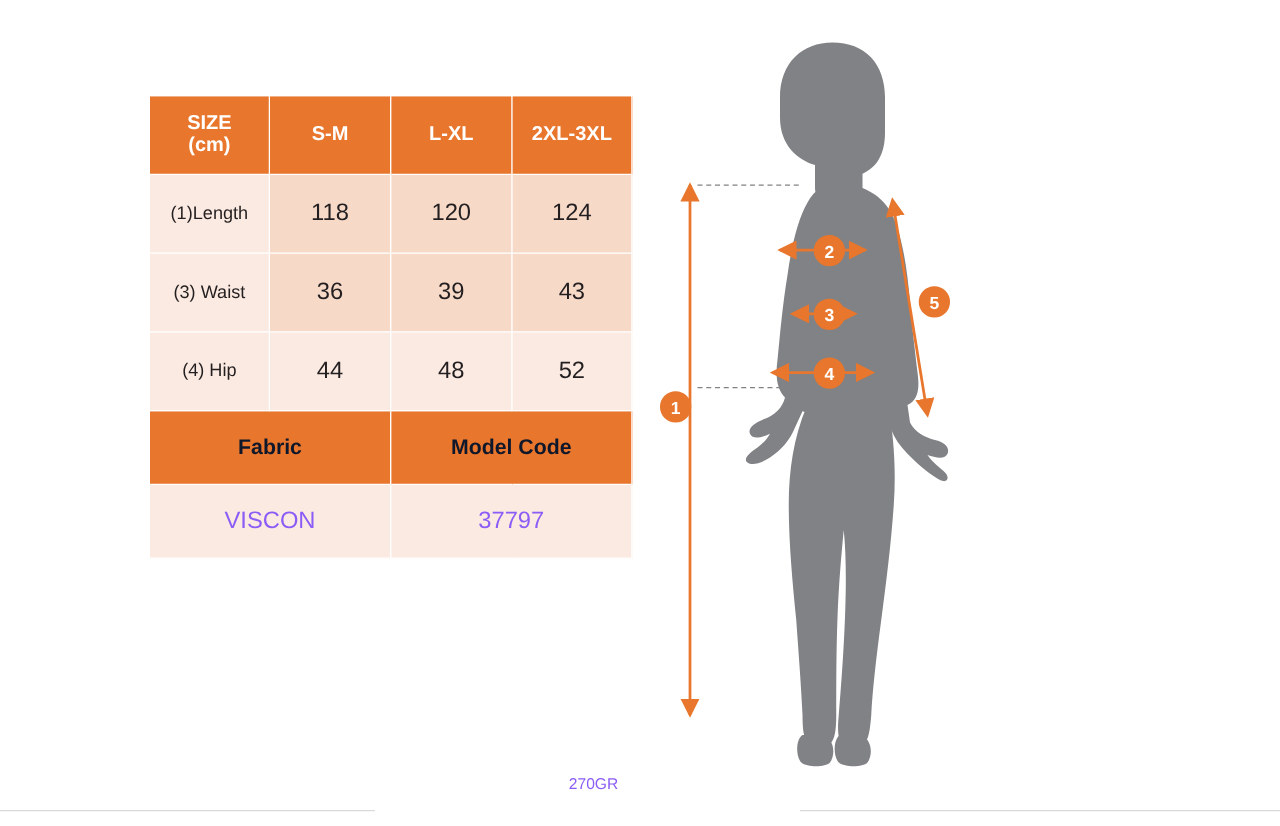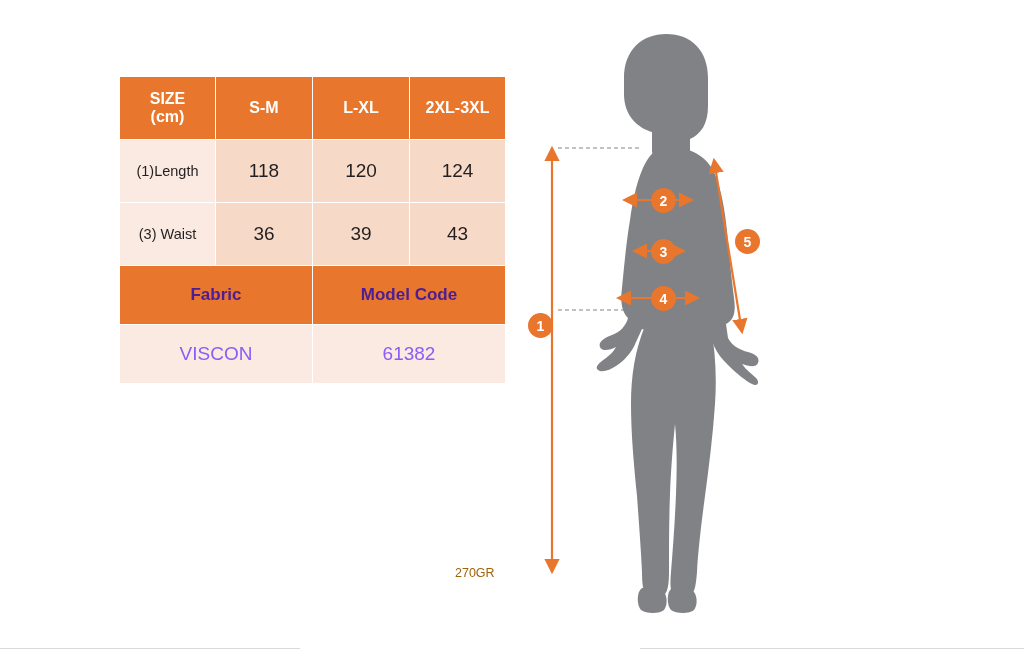--- a/index.html
+++ b/index.html
@@ -55,37 +55,37 @@
     background: #f7d9c8;
     color: #231f20;
     font-size: 19px;
     height: 62px;
   }
   .val-cell.alt {
     background: #fbeae1;
   }
   .sub-hdr {
     background: #e8762c;
-    color: #4c1d95;
+    color: #0f172a;
     font-weight: bold;
     font-size: 17px;
     height: 58px;
   }
   .sub-val {
     background: #fbeae1;
     color: #8b5cf6;
     font-size: 19px;
     height: 58px;
   }
   #weight-note {
     position: absolute;
     left: 455px;
-    top: 566px;
+    top: 620px;
     font-size: 12.5px;
-    color: #a16207;
+    color: #8b5cf6;
   }
   
   #figure-panel {
     position: absolute;
     left: 520px;
     top: 20px;
     width: 480px;
     height: 600px;
   }
   .badge {
@@ -146,26 +146,32 @@
         <td class="val-cell">120</td>
         <td class="val-cell">124</td>
       </tr>
       <tr>
         <td class="row-label">(3) Waist</td>
         <td class="val-cell">36</td>
         <td class="val-cell">39</td>
         <td class="val-cell">43</td>
       </tr>
       <tr>
+        <td class="row-label">(4) Hip</td>
+        <td class="val-cell alt">44</td>
+        <td class="val-cell alt">48</td>
+        <td class="val-cell alt">52</td>
+      </tr>
+      <tr>
         <td class="sub-hdr" colspan="2">Fabric</td>
         <td class="sub-hdr" colspan="2">Model Code</td>
       </tr>
       <tr>
         <td class="sub-val" colspan="2">VISCON</td>
-        <td class="sub-val" colspan="2">61382</td>
+        <td class="sub-val" colspan="2">37797</td>
       </tr>
     </tbody>
   </table>
 
   <div id="weight-note">270GR</div>
 
   <div id="figure-panel">
     <svg width="480" height="600" viewBox="0 0 480 600">
       <defs>
         <marker id="arrOrange" markerWidth="7" markerHeight="7" refX="6" refY="3.5" orient="auto">

